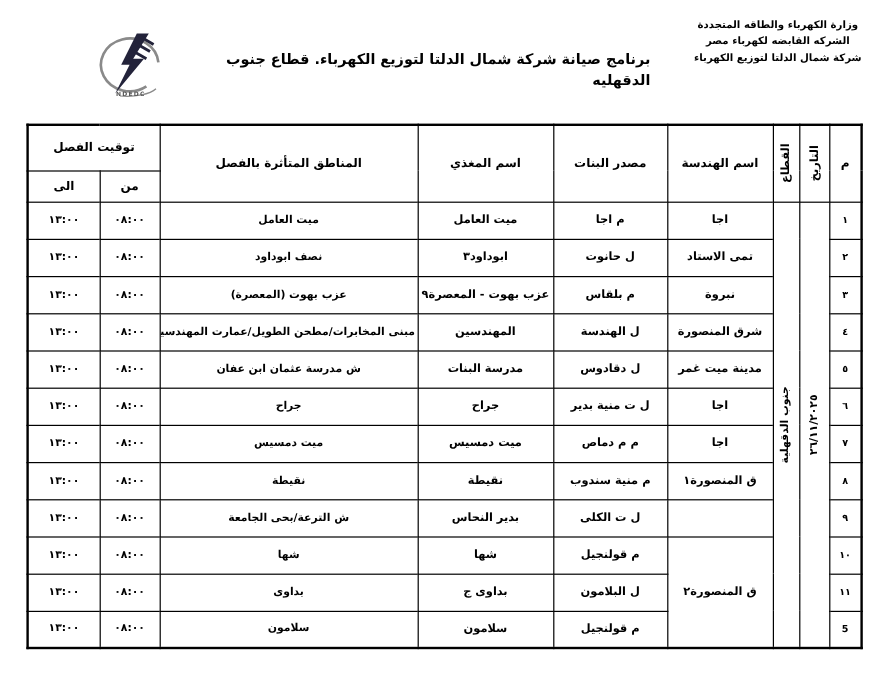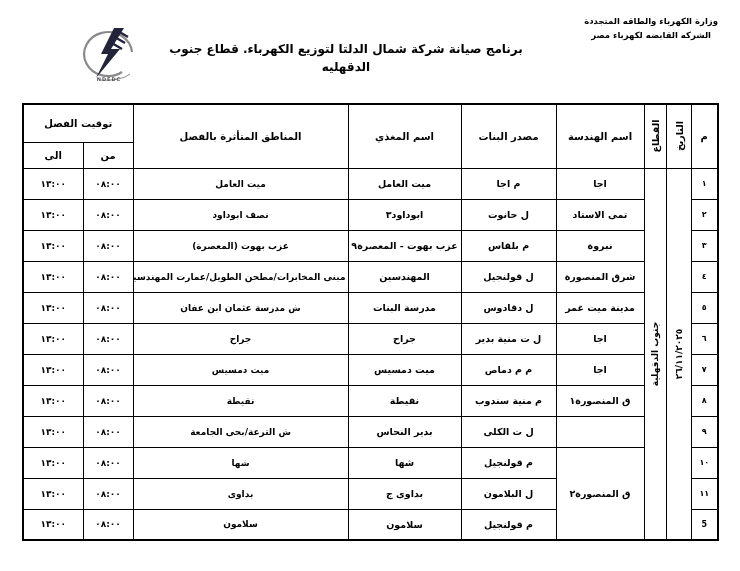--- a/index.html
+++ b/index.html
@@ -8,21 +8,21 @@
     font-family:"DejaVu Sans", sans-serif; color:#000; overflow:hidden;
     margin:0 auto;
   }
   
   .org-lines {
     position:absolute; top:14px; right:22px; direction:rtl;
     text-align:center; font-size:8.5px; font-weight:bold; line-height:1.65;
   }
   .doc-title {
     position:absolute; top:40px; left:150px; width:392px; direction:rtl;
-    text-align:center; font-size:12px; font-weight:bold; line-height:1.5;
+    font-size:12px; font-weight:bold; line-height:1.5;
   }
   .logo { position:absolute; top:24px; left:70px; width:78px; text-align:center; }
   .logo-txt { font-size:5px; font-weight:bold; color:#555; letter-spacing:1px; margin-top:-14px; }
   
   table.sched {
     position:absolute; top:103px; left:22px; width:695px;
     border-collapse:collapse; direction:rtl; table-layout:fixed;
     font-weight:bold;
   }
   table.sched th, table.sched td {
@@ -46,20 +46,21 @@
   th .vtext { font-size:9.5px; }
 </style>
 </head>
 <body>
 
 <div class="page">
 
   <div class="org-lines">
     <div>وزارة الكهرباء والطاقه المتجددة</div>
     <div>الشركه القابضه لكهرباء مصر</div>
+    <div>شركة شمال الدلتا لتوزيع الكهرباء</div>
   </div>
 
   <div class="logo">
     <svg width="78" height="62" viewBox="0 0 78 62">
       <path d="M62 28 a24 22 0 1 0 -10 20" fill="none" stroke="#8a8a8a" stroke-width="2.2"></path>
       <path d="M44 4 L31 30 L38 30 L26 54 L50 25 L41 25 L54 4 Z" fill="#23233a"></path>
       <path d="M46 6 L58 13 M43 12 L55 19 M40 18 L52 25" stroke="#23233a" stroke-width="2.4"></path>
       <path d="M30 56 a26 10 0 0 0 30 -6" fill="none" stroke="#8a8a8a" stroke-width="1"></path>
     </svg>
     <div class="logo-txt">NDEDC</div>
@@ -131,21 +132,21 @@
           <td class="c-eng">نبروة</td>
           <td class="c-feed">م بلقاس</td>
           <td class="c-feeder">عزب بهوت - المعصرة٩</td>
           <td class="c-areas">عزب بهوت (المعصرة)</td>
           <td class="c-time">٠٨:٠٠</td>
           <td class="c-time">١٣:٠٠</td>
         </tr>
         <tr>
           <td class="c-serial">٤</td>
           <td class="c-eng">شرق المنصورة</td>
-          <td class="c-feed">ل قولنجيل</td>
+          <td class="c-feed">ل الهندسة</td>
           <td class="c-feeder">المهندسين</td>
           <td class="c-areas">مبنى المخابرات/مطحن الطويل/عمارت المهندسين</td>
           <td class="c-time">٠٨:٠٠</td>
           <td class="c-time">١٣:٠٠</td>
         </tr>
         <tr>
           <td class="c-serial">٥</td>
           <td class="c-eng">مدينة ميت غمر</td>
           <td class="c-feed">ل دقادوس</td>
           <td class="c-feeder">مدرسة البنات</td>

